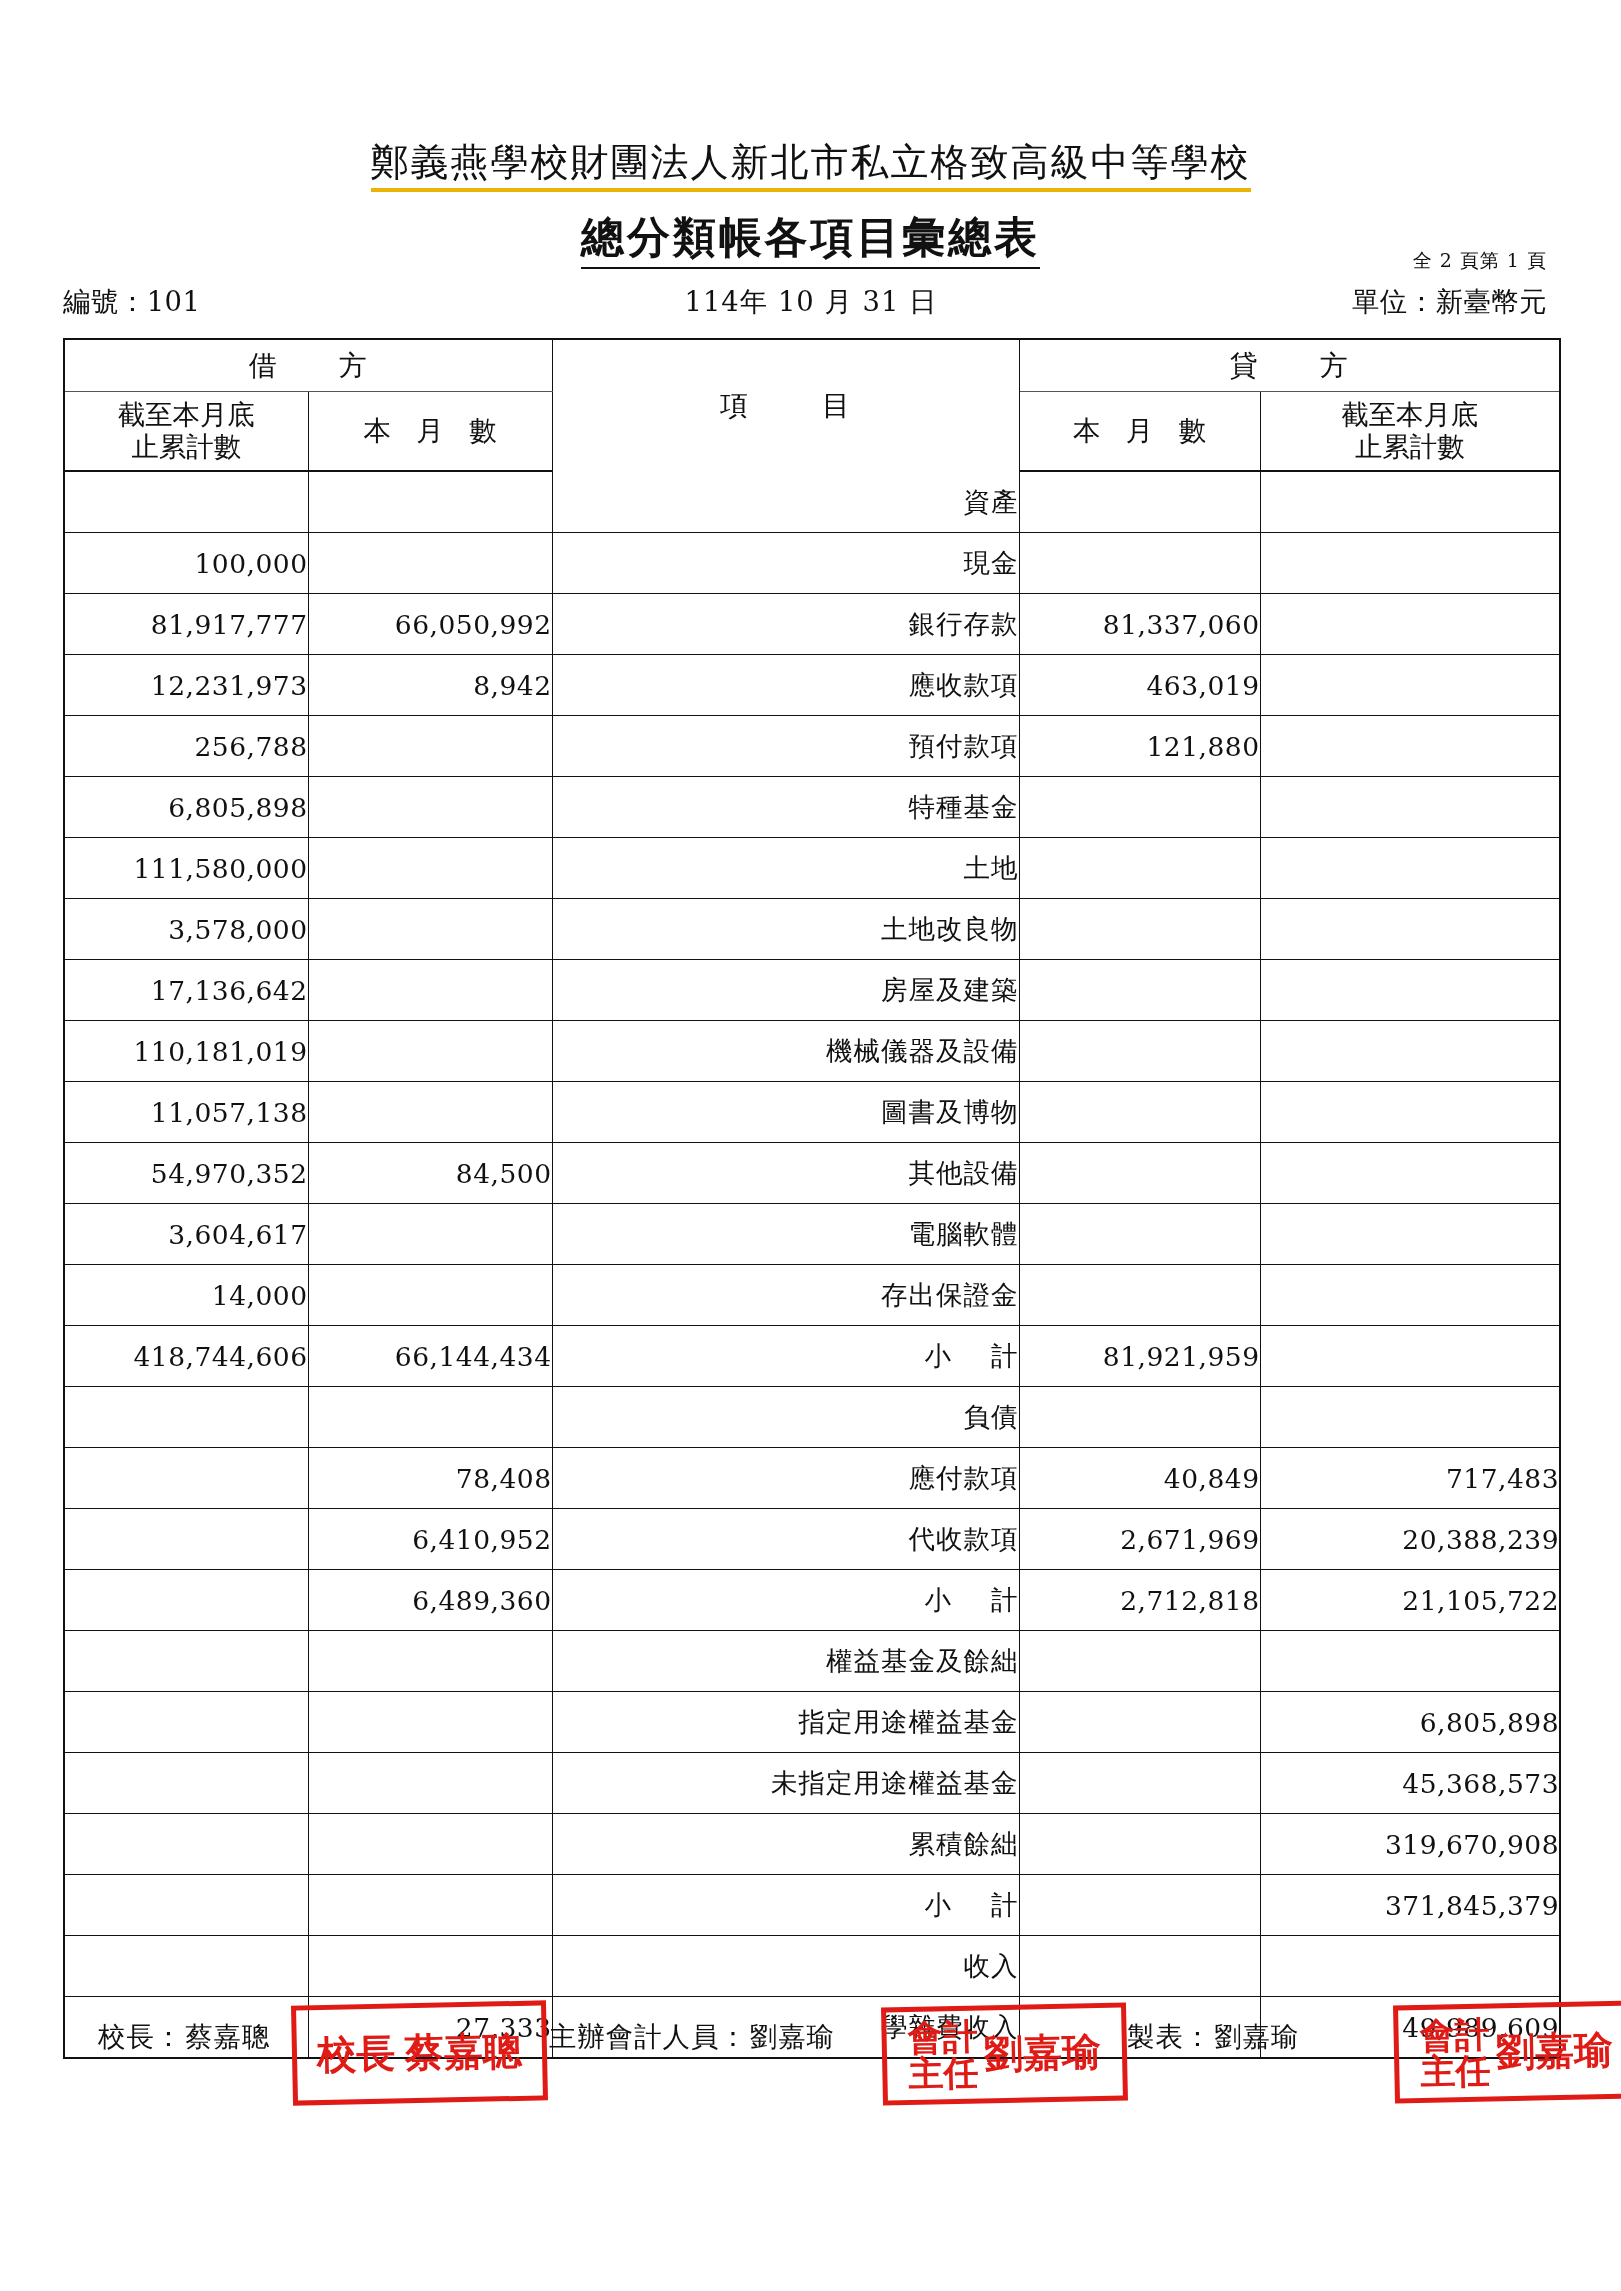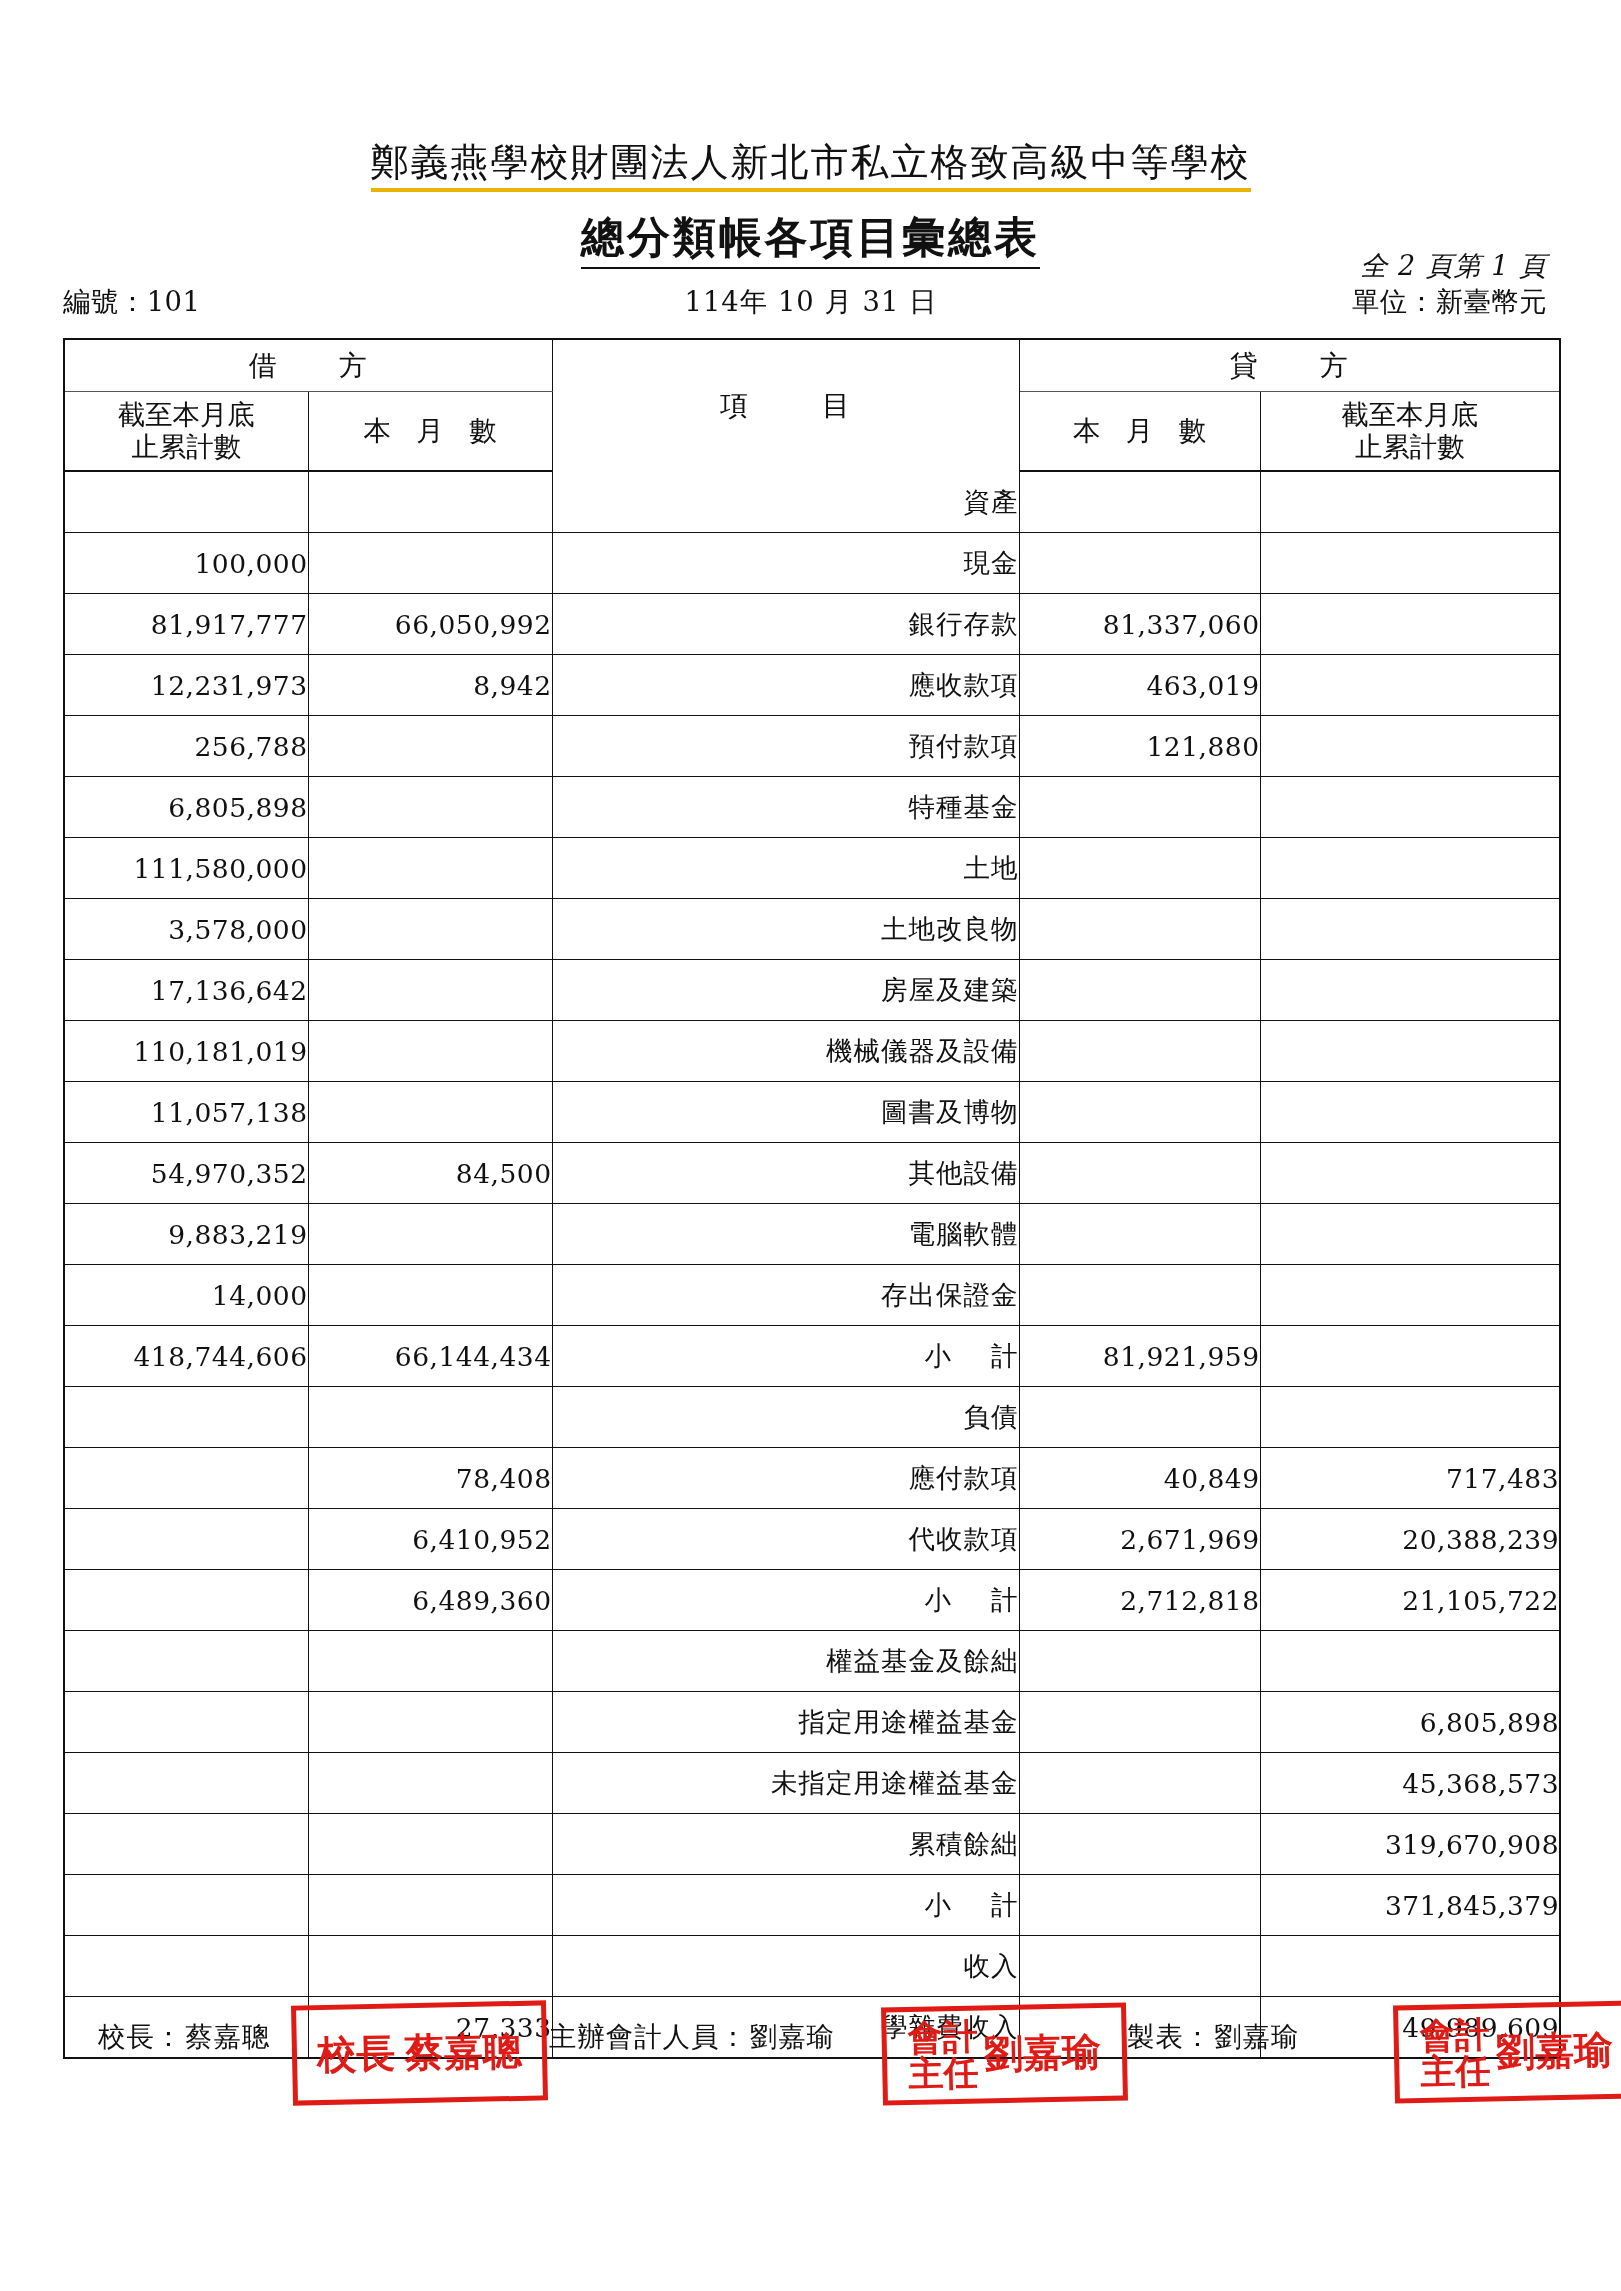--- a/index.html
+++ b/index.html
@@ -45,23 +45,22 @@
     letter-spacing: 2.9px;
     font-weight: 600;
   }
   .doc-title span.u {
     border-bottom: 2.5px solid #111;
     padding-bottom: 4.9px;
   }
   .page-count {
     position: absolute;
     right: 74px; top: 248px;
-    font-size: 27px;
+    font-size: 19px;
     letter-spacing: 1px;
-    font-style: italic;
   }
   .meta-row {
     position: absolute;
     left: 63px; top: 284px;
     width: 1496px;
     height: 39px;
     font-size: 27.4px;
   }
   .meta-left   { position: absolute; left: 0;   top: 0; letter-spacing: 0.5px; }
   .meta-center { position: absolute; left: 0;   top: 0; width: 1496px; text-align: center; letter-spacing: 1px; }
@@ -338,21 +337,21 @@
           <td class="num"></td>
         </tr>
         <tr>
           <td class="num">54,970,352</td>
           <td class="num">84,500</td>
           <td class="label"><span>其他設備</span></td>
           <td class="num"></td>
           <td class="num"></td>
         </tr>
         <tr>
-          <td class="num">9,883,219</td>
+          <td class="num">3,604,617</td>
           <td class="num"></td>
           <td class="label"><span>電腦軟體</span></td>
           <td class="num"></td>
           <td class="num"></td>
         </tr>
         <tr>
           <td class="num">14,000</td>
           <td class="num"></td>
           <td class="label"><span>存出保證金</span></td>
           <td class="num"></td>

